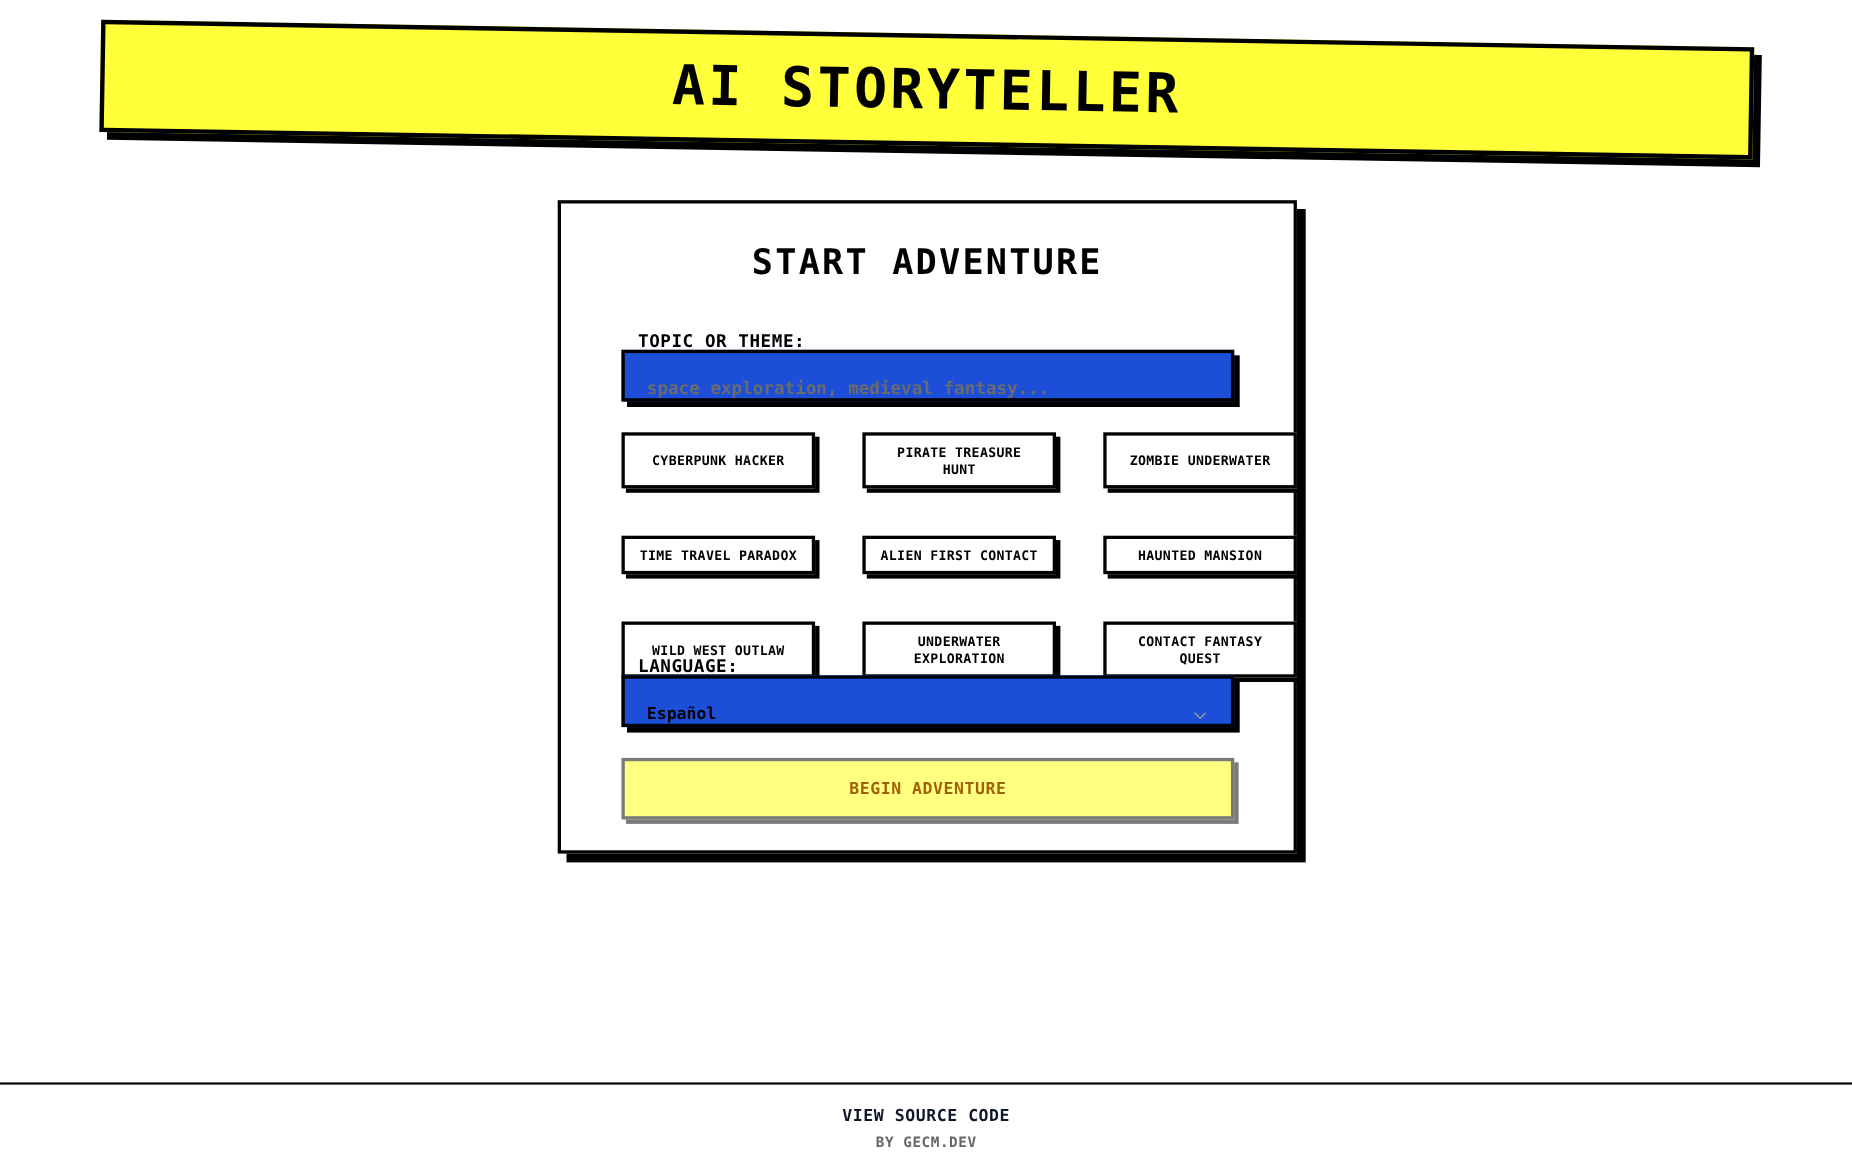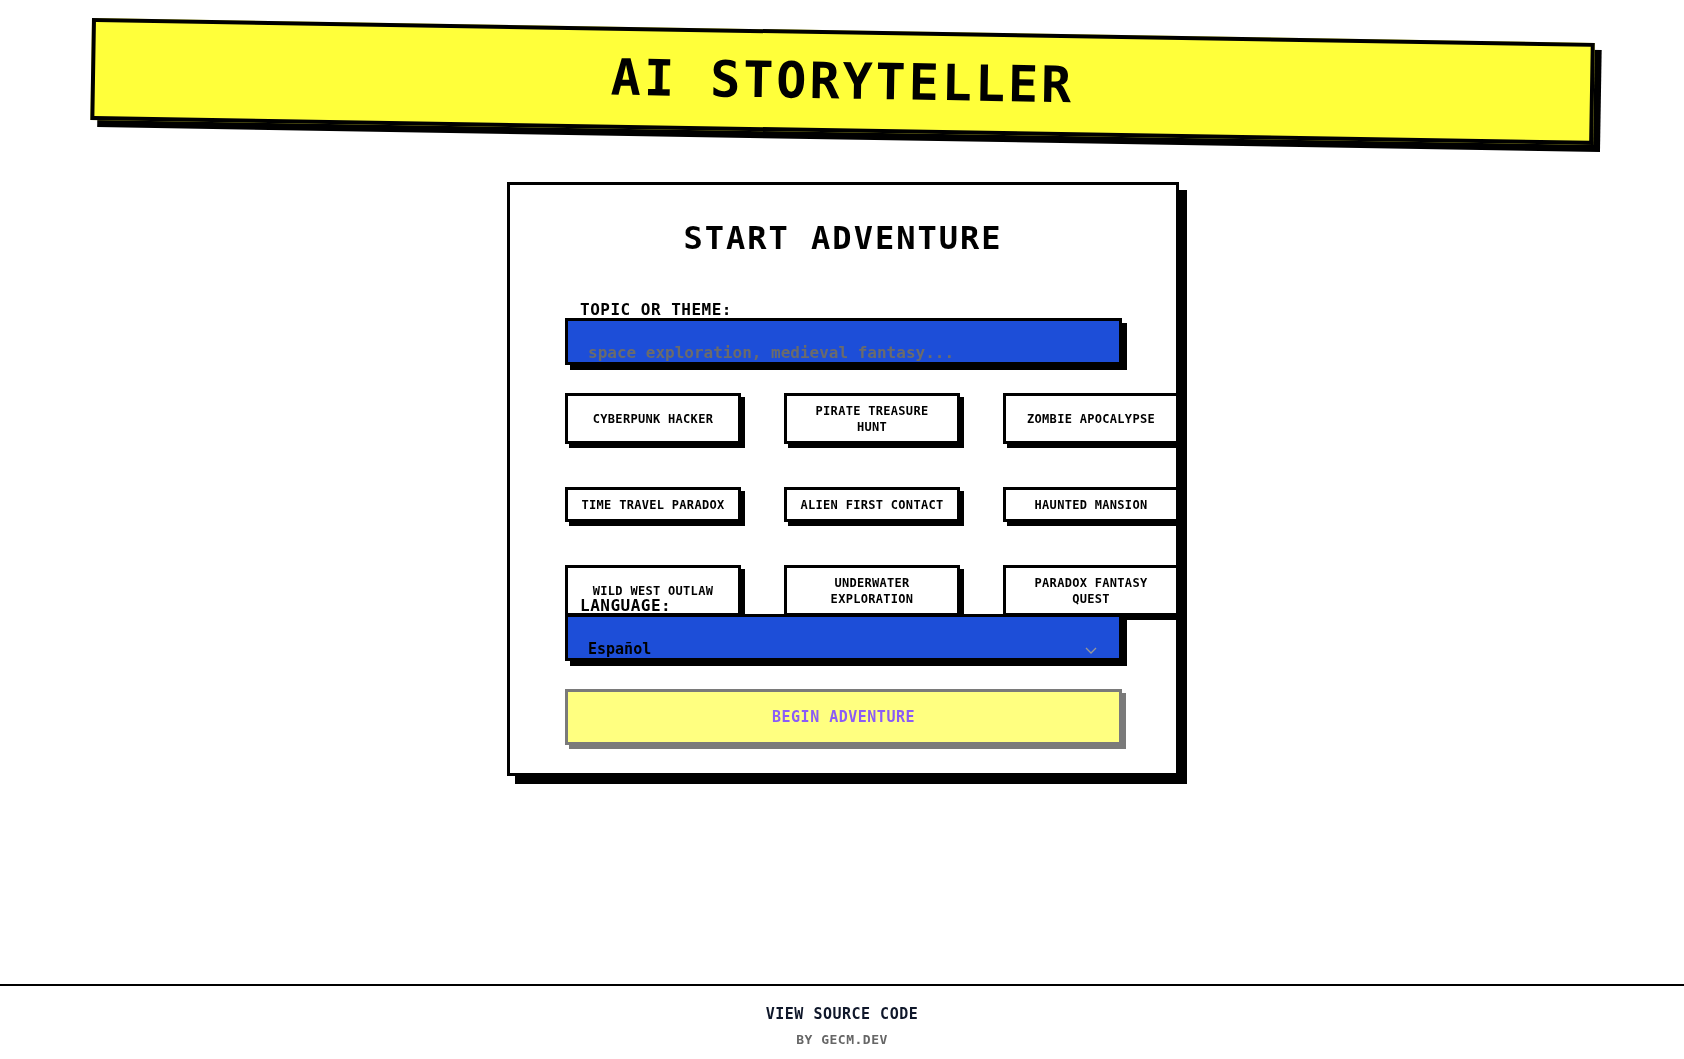--- a/index.html
+++ b/index.html
@@ -56,21 +56,21 @@
     cursor: pointer;
   }
   .row-tall { height: 51px; }
   .row-short { height: 35px; }
   .select-box { justify-content: space-between; padding-right: 22px; font-size: 15px; }
   .chev { color: #888; font-size: 12px; font-weight: normal; }
   .begin-btn {
     position: absolute; left: 55px; top: 504px; width: 557px; height: 56px; box-sizing: border-box;
     border: 3px solid #7a7a7a; background: #ffff80; box-shadow: 4px 4px 0 #7a7a7a;
     display: flex; align-items: center; justify-content: center;
-    font-family: "DejaVu Sans Mono", monospace; font-size: 15px; font-weight: bold; color: #8b5cf6;
+    font-family: "DejaVu Sans Mono", monospace; font-size: 15px; font-weight: bold; color: #a16207;
     letter-spacing: 0.5px;
   }
   .footer {
     position: absolute; left: 0; right: 0; top: 984px; height: 75px;
     border-top: 2px solid #000; text-align: center;
   }
   .footer .src { display: block; margin-top: 19px; font-size: 15px; font-weight: bold; color: #0f172a; letter-spacing: 0.5px; text-decoration: none; }
   .footer .by { display: block; margin-top: 9px; font-size: 13px; font-weight: bold; color: #666; letter-spacing: 0.5px; }
 </style>
 </head>
@@ -86,27 +86,27 @@
   <h2 class="card-title">START ADVENTURE</h2>
 
   <label class="label" style="top:101px;">TOPIC OR THEME:</label>
   <div class="input-box" style="top:133px;">
     <input type="text" placeholder="space exploration, medieval fantasy..." style="">
   </div>
 
   <div class="topics">
     <button class="topic-btn row-tall">CYBERPUNK HACKER</button>
     <button class="topic-btn row-tall">PIRATE TREASURE HUNT</button>
-    <button class="topic-btn row-tall">ZOMBIE APOCALYPSE</button>
+    <button class="topic-btn row-tall">ZOMBIE UNDERWATER</button>
     <button class="topic-btn row-short">TIME TRAVEL PARADOX</button>
     <button class="topic-btn row-short">ALIEN FIRST CONTACT</button>
     <button class="topic-btn row-short">HAUNTED MANSION</button>
     <button class="topic-btn row-tall">WILD WEST OUTLAW</button>
     <button class="topic-btn row-tall">UNDERWATER EXPLORATION</button>
-    <button class="topic-btn row-tall">PARADOX FANTASY QUEST</button>
+    <button class="topic-btn row-tall">CONTACT FANTASY QUEST</button>
   </div>
 
   <label class="label" style="top:397px;">LANGUAGE:</label>
   <div class="input-box select-box" style="top:429px;">
     <span>Español</span>
     <span class="chev">
       <svg width="12" height="8" viewBox="0 0 12 8">
           <path d="M1 1 L6 6 L11 1" stroke="#999" stroke-width="1.3" fill="none"></path>
         </svg>
     </span>

